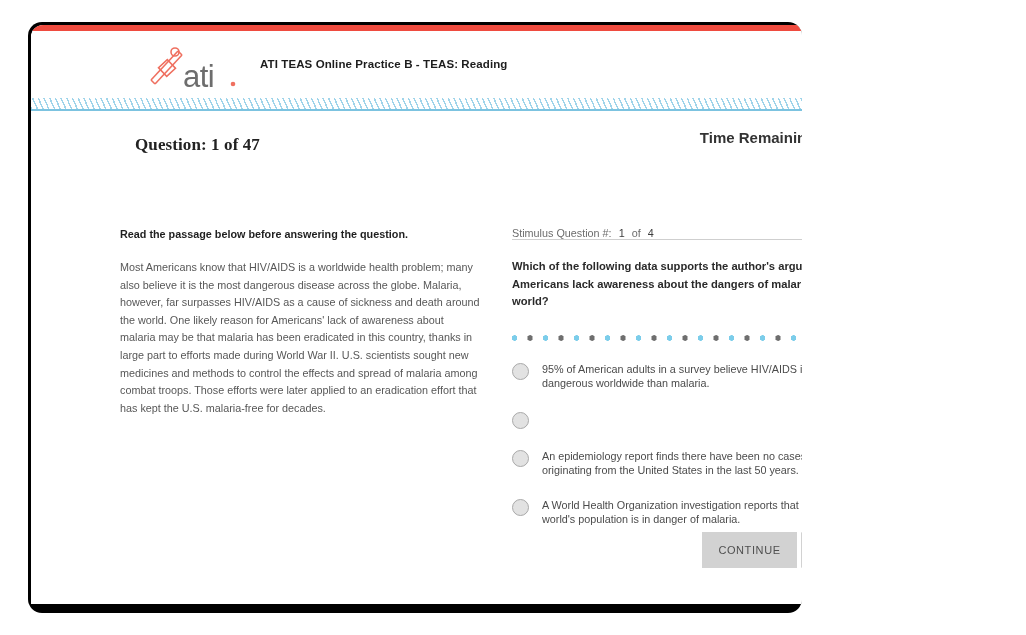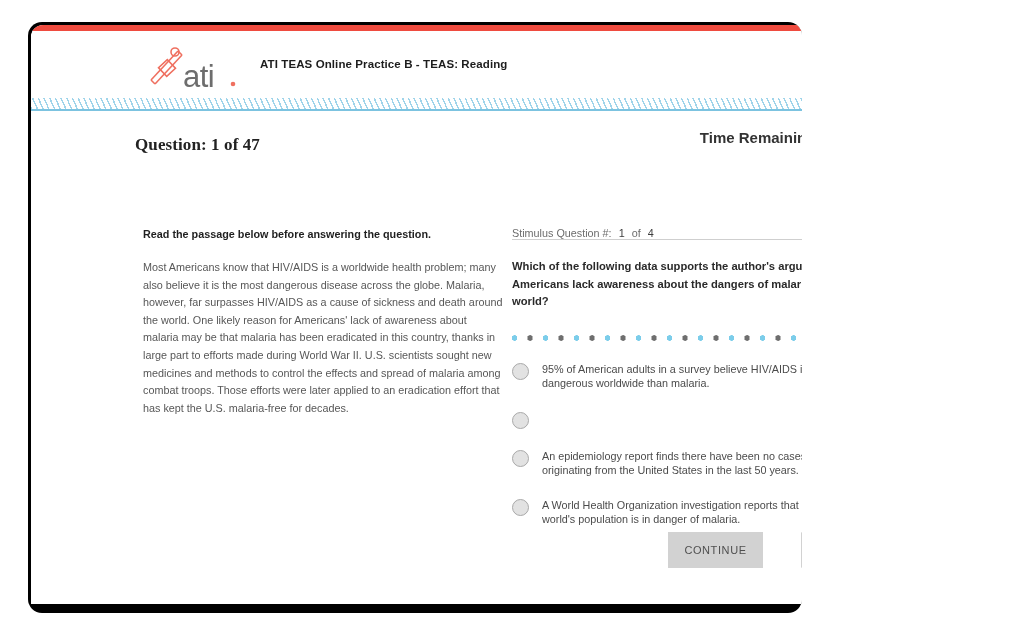--- a/index.html
+++ b/index.html
@@ -124,21 +124,21 @@
     display: flex; align-items: center; justify-content: center;
     gap: 8px;
     cursor: pointer;
   }
   #flag-label {
     font-size: 11.5px; color: #4a4a4a; letter-spacing: 0.5px;
   }
 
   
   #passage-col {
-    position: absolute; left: 112px; top: 116px;
+    position: absolute; left: 89px; top: 116px;
     width: 360px;
   }
   #passage-instruction {
     font-size: 10.8px; font-weight: bold; color: #1f1f1f;
     margin-bottom: 17px;
     line-height: 1.4;
   }
   #passage-body {
     font-size: 10.8px; color: #575757; line-height: 1.63;
     text-align: left;
@@ -193,21 +193,21 @@
     margin-top: 1px;
   }
   .option-text {
     margin-left: 13px;
     font-size: 10.8px; color: #4b4b4b;
     line-height: 1.33;
     width: 336px;
   }
 
   #continue-button {
-    position: absolute; left: 637px; top: 421px;
+    position: absolute; left: 671px; top: 421px;
     width: 95px; height: 36px;
     background: #d2d2d2;
     display: flex; align-items: center; justify-content: center;
     cursor: pointer;
   }
   #continue-arrow {
     position: absolute; left: 770px; top: 421px;
     width: 0; height: 0;
     border-top: 18px solid transparent;
     border-bottom: 18px solid transparent;

